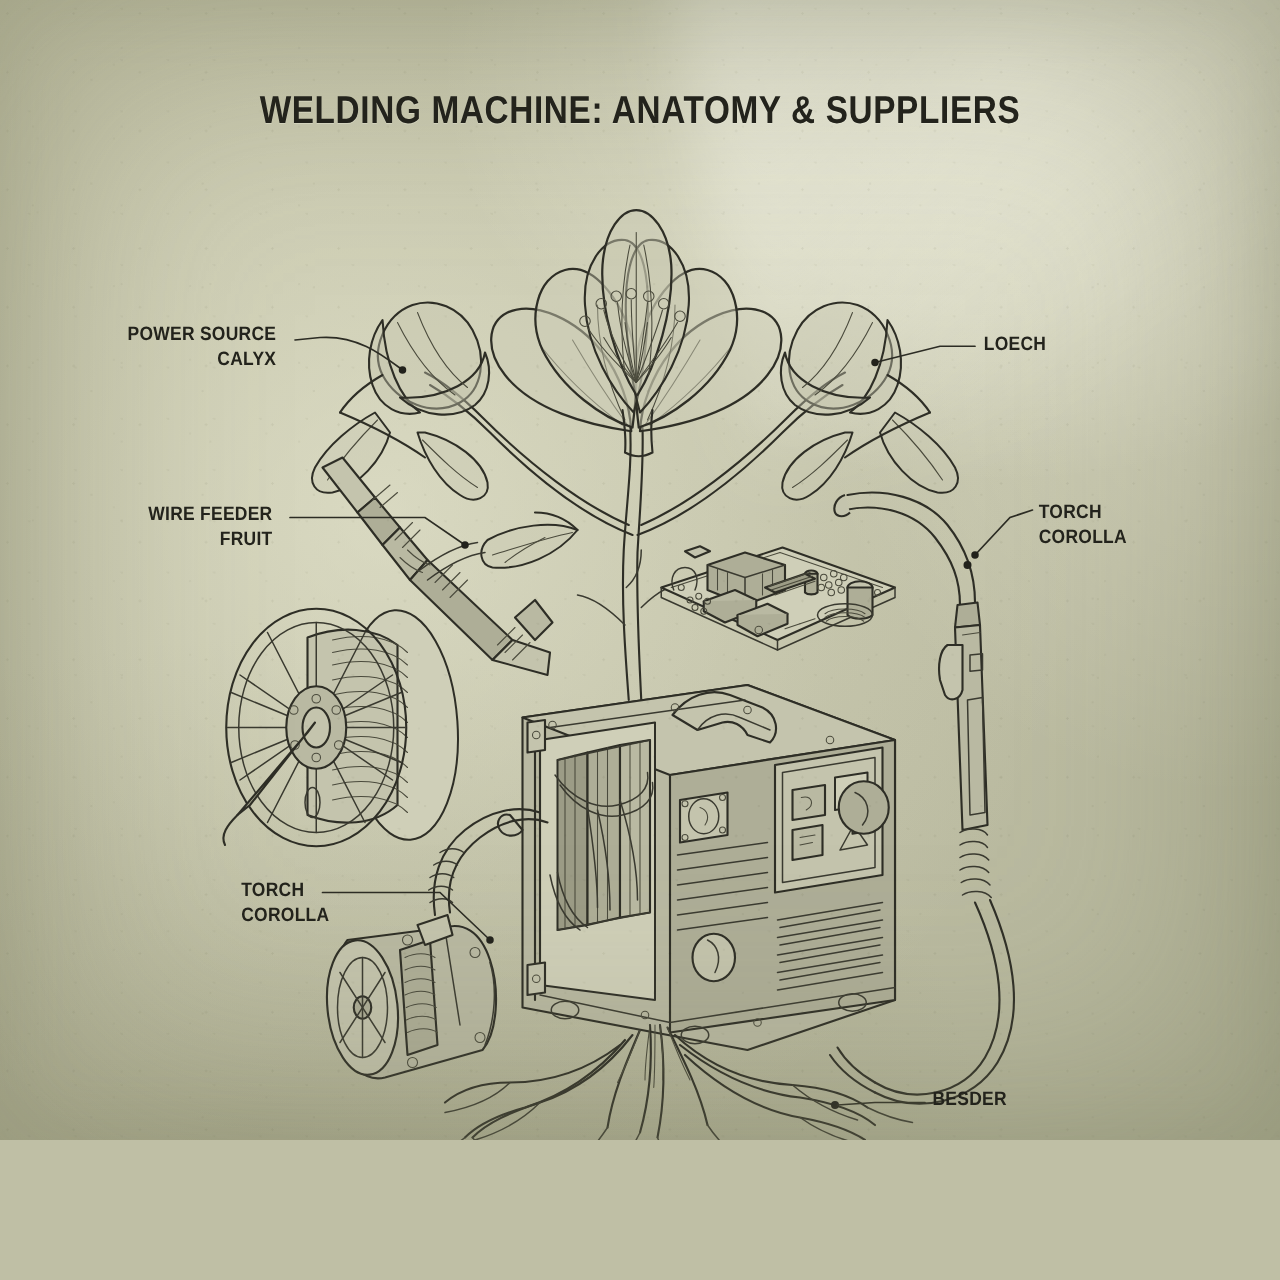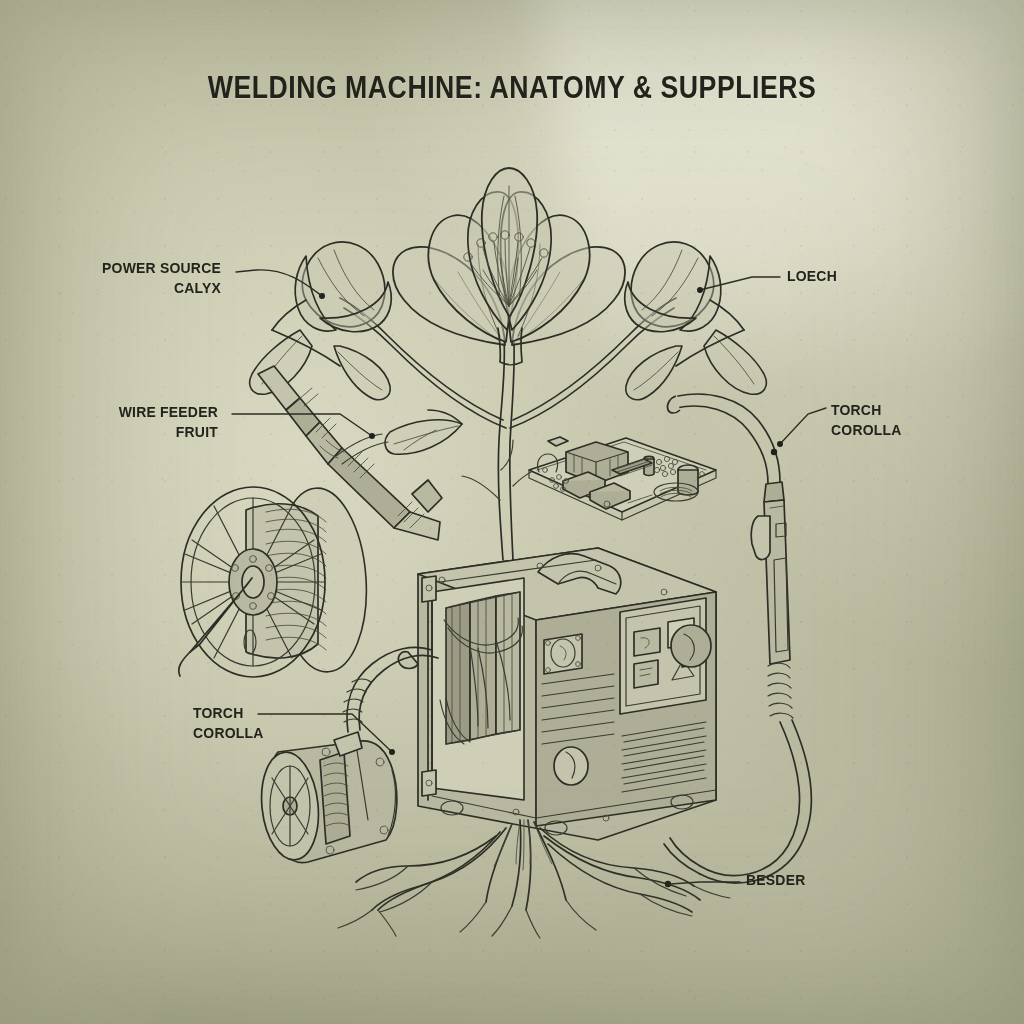--- a/index.html
+++ b/index.html
@@ -3,21 +3,21 @@
 <meta charset="utf-8">
 <title>Welding Machine Anatomy Diagram</title>
 <style>
   html,body{margin:0;padding:0;}
   body{
     width:1024px;height:1024px;overflow:hidden;
     background:#bfbfa5;
     font-family:"Liberation Sans", sans-serif;
   }
   #poster{
-    position:relative;width:1024px;height:1024px;overflow:hidden;
+    position:relative;width:1024px;height:912px;overflow:hidden;
     background:
       radial-gradient(ellipse 620px 460px at 78% 6%, rgba(255,255,240,0.55) 0%, rgba(255,255,240,0.28) 42%, rgba(255,255,240,0) 72%),
       radial-gradient(ellipse 500px 520px at 97% 30%, rgba(255,255,238,0.30) 0%, rgba(255,255,238,0) 70%),
       radial-gradient(ellipse 700px 700px at 30% 45%, rgba(236,236,214,0.55) 0%, rgba(236,236,214,0.12) 55%, rgba(236,236,214,0) 80%),
       radial-gradient(ellipse 900px 620px at 20% 100%, rgba(142,144,112,0.30) 0%, rgba(142,144,112,0) 65%),
       linear-gradient(135deg,#c6c6ab 0%, #c2c2a8 35%, #bcbca2 70%, #b3b59a 100%);
   }
   
   #grain{
     position:absolute;inset:0;pointer-events:none;opacity:.30;mix-blend-mode:multiply;

